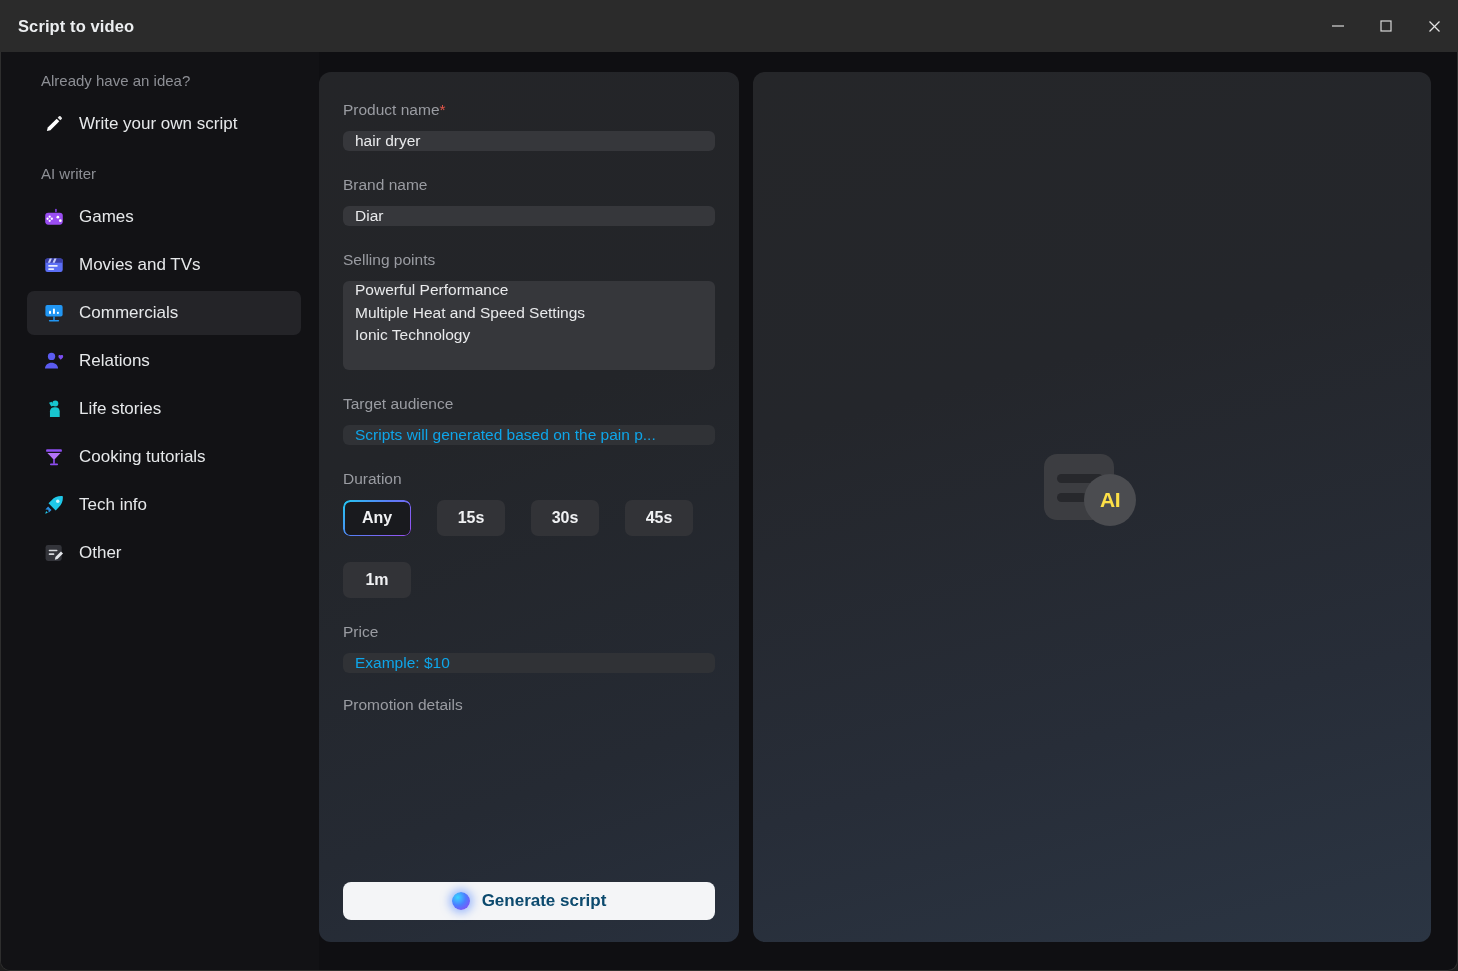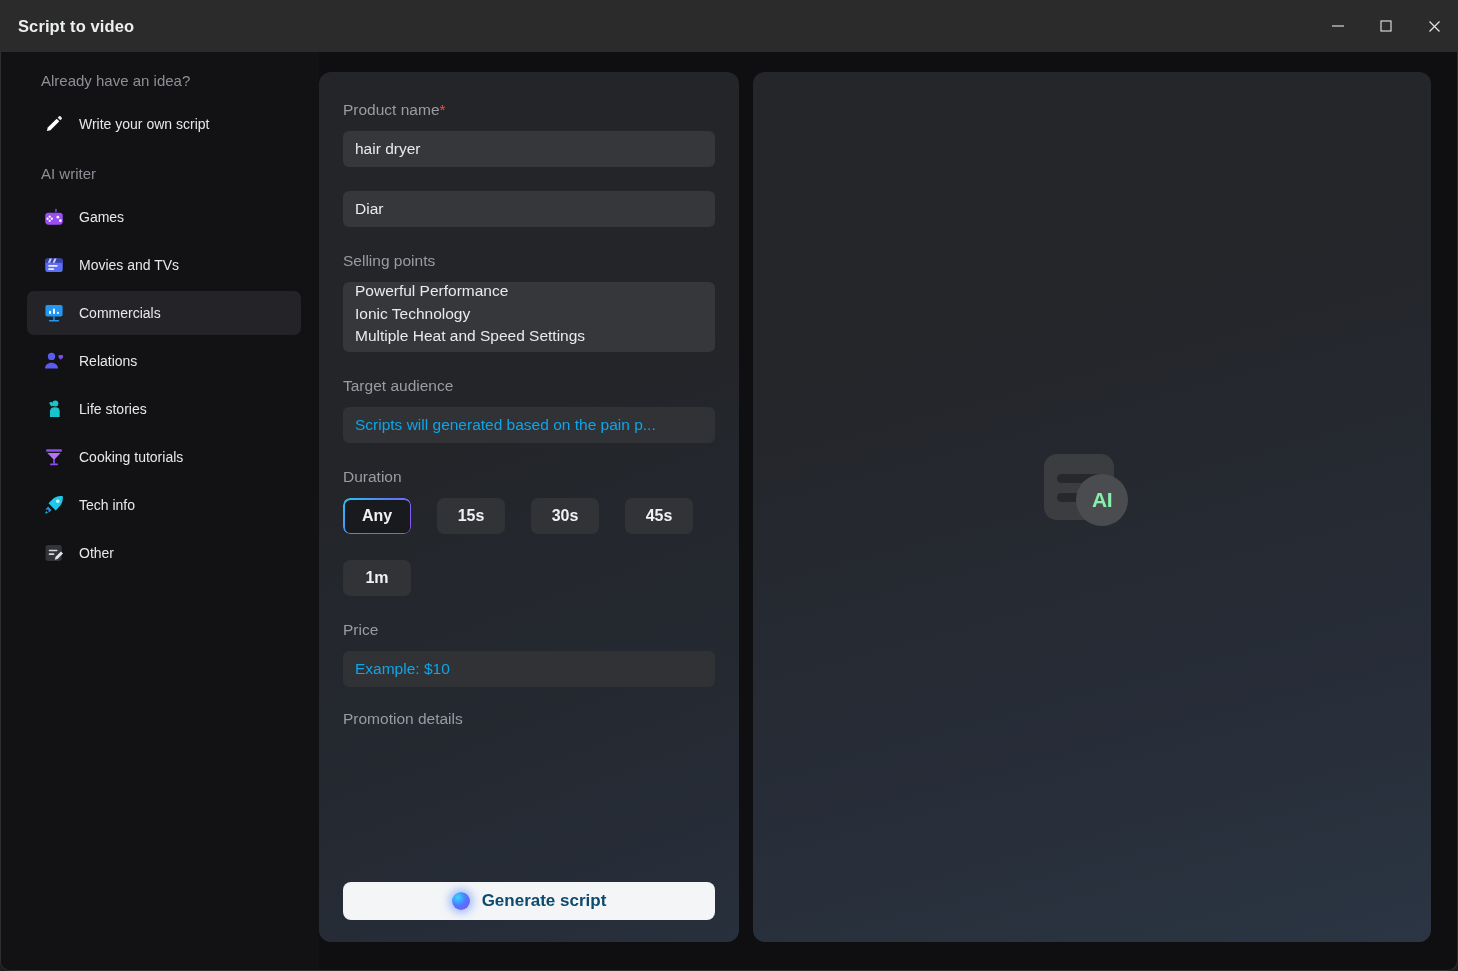--- a/index.html
+++ b/index.html
@@ -97,21 +97,21 @@
   .side-ico {
     width: 26px; height: 26px;
     flex: 0 0 26px;
     display: flex;
     align-items: center;
     justify-content: center;
     margin-right: 12px;
   }
   .side-label {
     color: #e6e8ea;
-    font-size: 14px;
+    font-size: 17px;
     line-height: 20px;
   }
 
   
   .form-card {
     position: absolute;
     left: 318px; top: 20px;
     width: 420px;
     height: 870px;
     border-radius: 12px;
@@ -129,39 +129,39 @@
   .field-label {
     color: #9a9ca2;
     font-size: 15.5px;
     line-height: 20px;
     margin-bottom: 11px;
   }
   .req { color: #e4564a; font-size: 15.5px; }
 
   .input {
     width: 372px;
-    height: 36px;
+    height: 20px;
     border-radius: 6px;
     background: #36373b;
     border: none;
     outline: none;
     color: #e9eaec;
     font-size: 15.5px;
     font-family: "Liberation Sans", sans-serif;
     padding: 0 12px;
     display: flex;
     align-items: center;
   }
   .input.ph { color: #0ea5e9; background: #303236; }
   .field-gap { height: 24px; }
   .field-gap-sm { height: 22px; }
 
   .textarea {
     width: 372px;
-    height: 70px;
+    height: 89px;
     border-radius: 6px;
     background: #36373b;
     color: #e9eaec;
     font-size: 15.5px;
     line-height: 22.5px;
     padding: 0 12px;
     overflow: hidden;
     position: relative;
   }
   .textarea-scroll {
@@ -284,28 +284,28 @@
     position: absolute;
     left: 13px;
     height: 9px;
     border-radius: 5px;
     background: #27282c;
   }
   .ai-bar.b1 { top: 24px; width: 46px; }
   .ai-bar.b2 { top: 43px; width: 30px; }
   .ai-badge {
     position: absolute;
-    right: 12px; bottom: 0;
+    right: 4px; bottom: 0;
     width: 52px; height: 52px;
     border-radius: 50%;
     background: #4b4c50;
     display: flex;
     align-items: center;
     justify-content: center;
-    color: #86efac;
+    color: #fde047;
     font-size: 21px;
     font-weight: bold;
     letter-spacing: -0.5px;
   }
   .preview-text {
     color: #8b8e95;
     font-size: 17px;
     line-height: 25px;
     text-align: center;
     width: 500px;
@@ -459,30 +459,31 @@
     </div>
 
     <div class="form-card">
       <div class="form-inner">
 
         <div class="field-label"><span>Product name</span><span class="req">*</span></div>
         <div class="input">hair dryer</div>
 
         <div class="field-gap"></div>
 
+        <div class="field-label">Brand name</div>
         <div class="input">Diar</div>
 
         <div class="field-gap"></div>
 
         <div class="field-label">Selling points</div>
         <div class="textarea">
           <div class="textarea-scroll">
             <div class="ta-line">Powerful Performance</div>
+            <div class="ta-line">Multiple Heat and Speed Settings</div>
             <div class="ta-line">Ionic Technology</div>
-            <div class="ta-line">Multiple Heat and Speed Settings</div>
           </div>
         </div>
 
         <div class="field-gap"></div>
 
         <div class="field-label">Target audience</div>
         <div class="input ph">Scripts will generated based on the pain p...</div>
 
         <div class="field-gap"></div>
 

